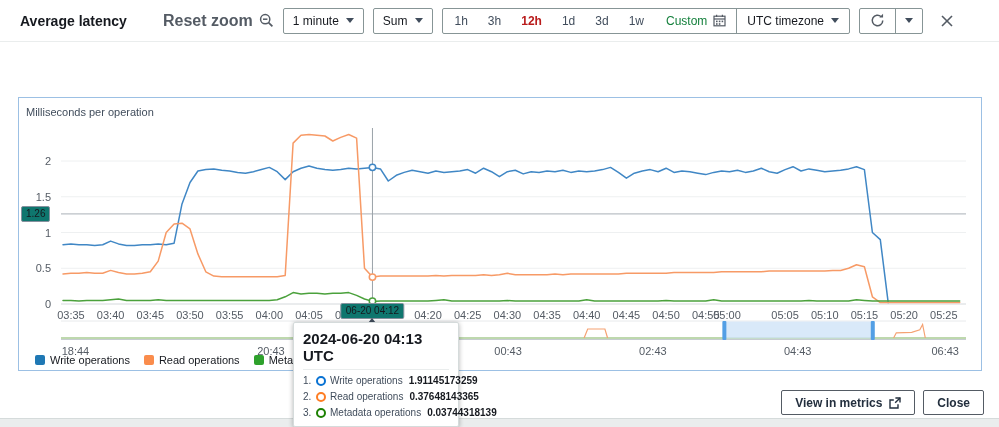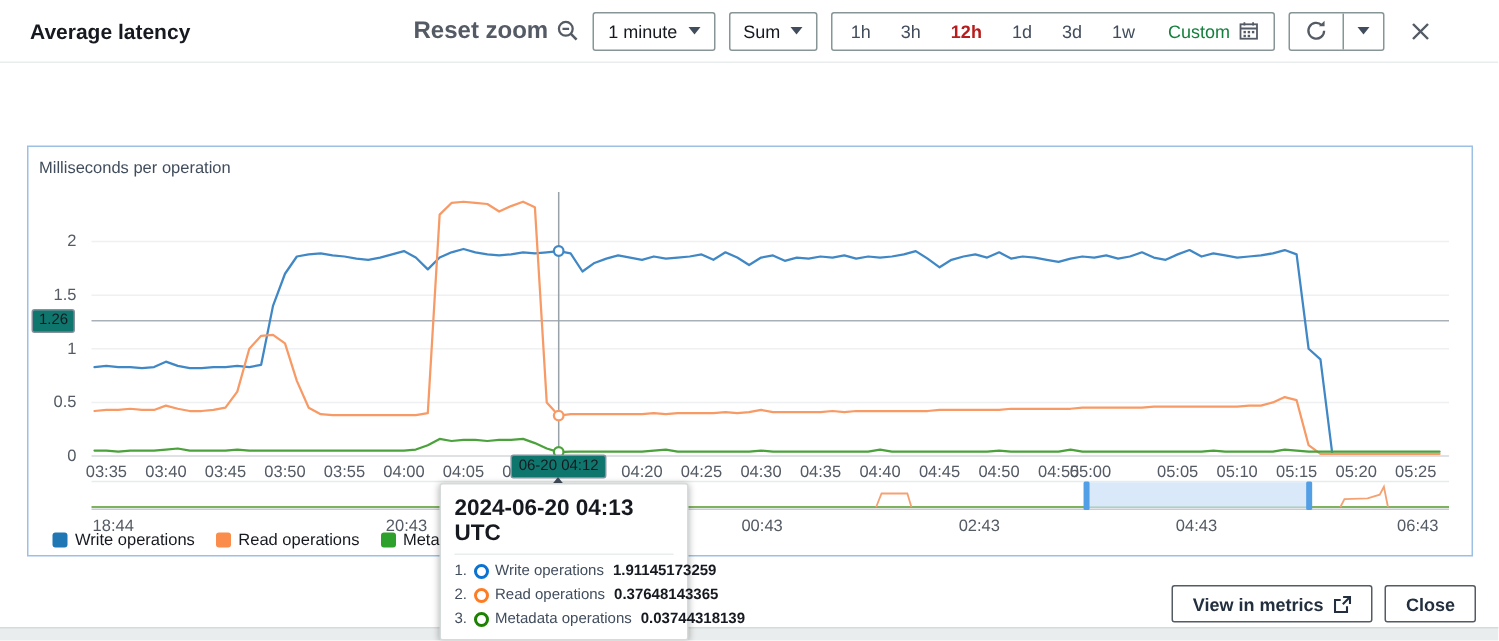--- a/index.html
+++ b/index.html
@@ -99,20 +99,24 @@
               <line x1="1" y1="5" x2="12" y2="5" stroke="#545b64" stroke-width="1.2"></line>
               <line x1="3.6" y1="0.8" x2="3.6" y2="3" stroke="#545b64" stroke-width="1.2"></line>
               <line x1="9.4" y1="0.8" x2="9.4" y2="3" stroke="#545b64" stroke-width="1.2"></line>
               <rect x="3" y="6.6" width="1.6" height="1.6" fill="#545b64"></rect>
               <rect x="5.8" y="6.6" width="1.6" height="1.6" fill="#545b64"></rect>
               <rect x="8.6" y="6.6" width="1.6" height="1.6" fill="#545b64"></rect>
               <rect x="3" y="9.2" width="1.6" height="1.6" fill="#545b64"></rect>
               <rect x="5.8" y="9.2" width="1.6" height="1.6" fill="#545b64"></rect>
             </svg>
         </span>
+      </div>
+      <div class="tz-btn">
+        <span>UTC timezone</span>
+        <span class="caret"></span>
       </div>
     </div>
     <div class="refresh-group">
       <div class="refresh-btn">
         <span style="display:flex;">
           <svg width="15" height="15" viewBox="0 0 16 16">
               <path d="M13.6 8a5.6 5.6 0 1 1-1.7-4" fill="none" stroke="#545b64" stroke-width="1.6"></path>
               <path d="M13.9 0.8 v4 h-4 z" fill="#545b64"></path>
             </svg>
         </span>

